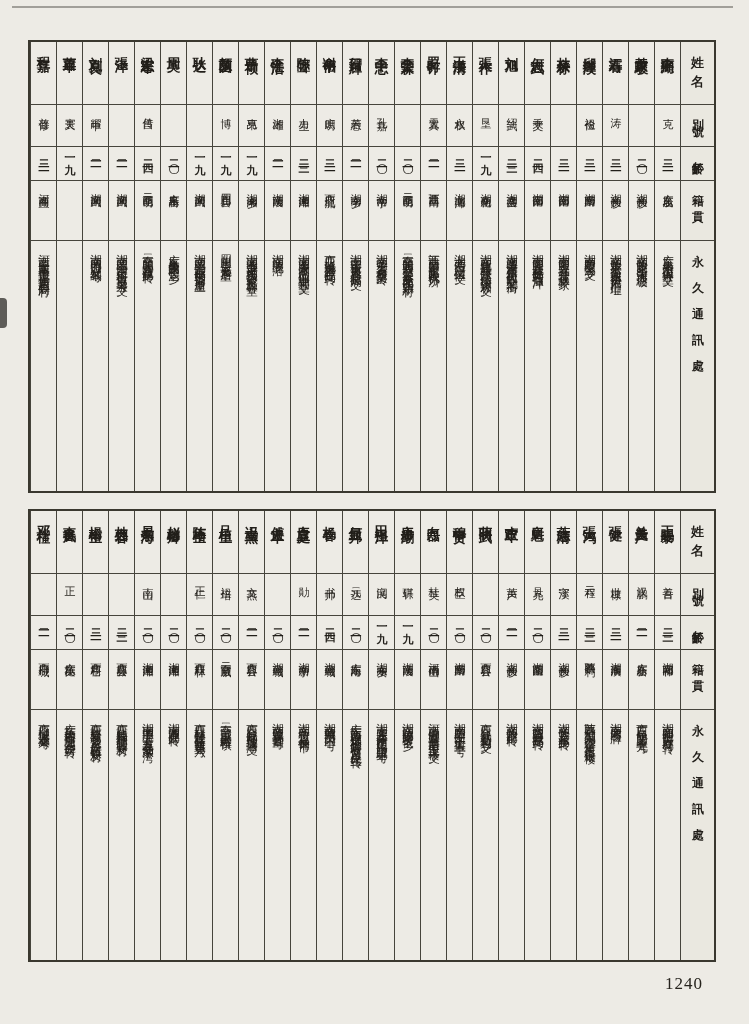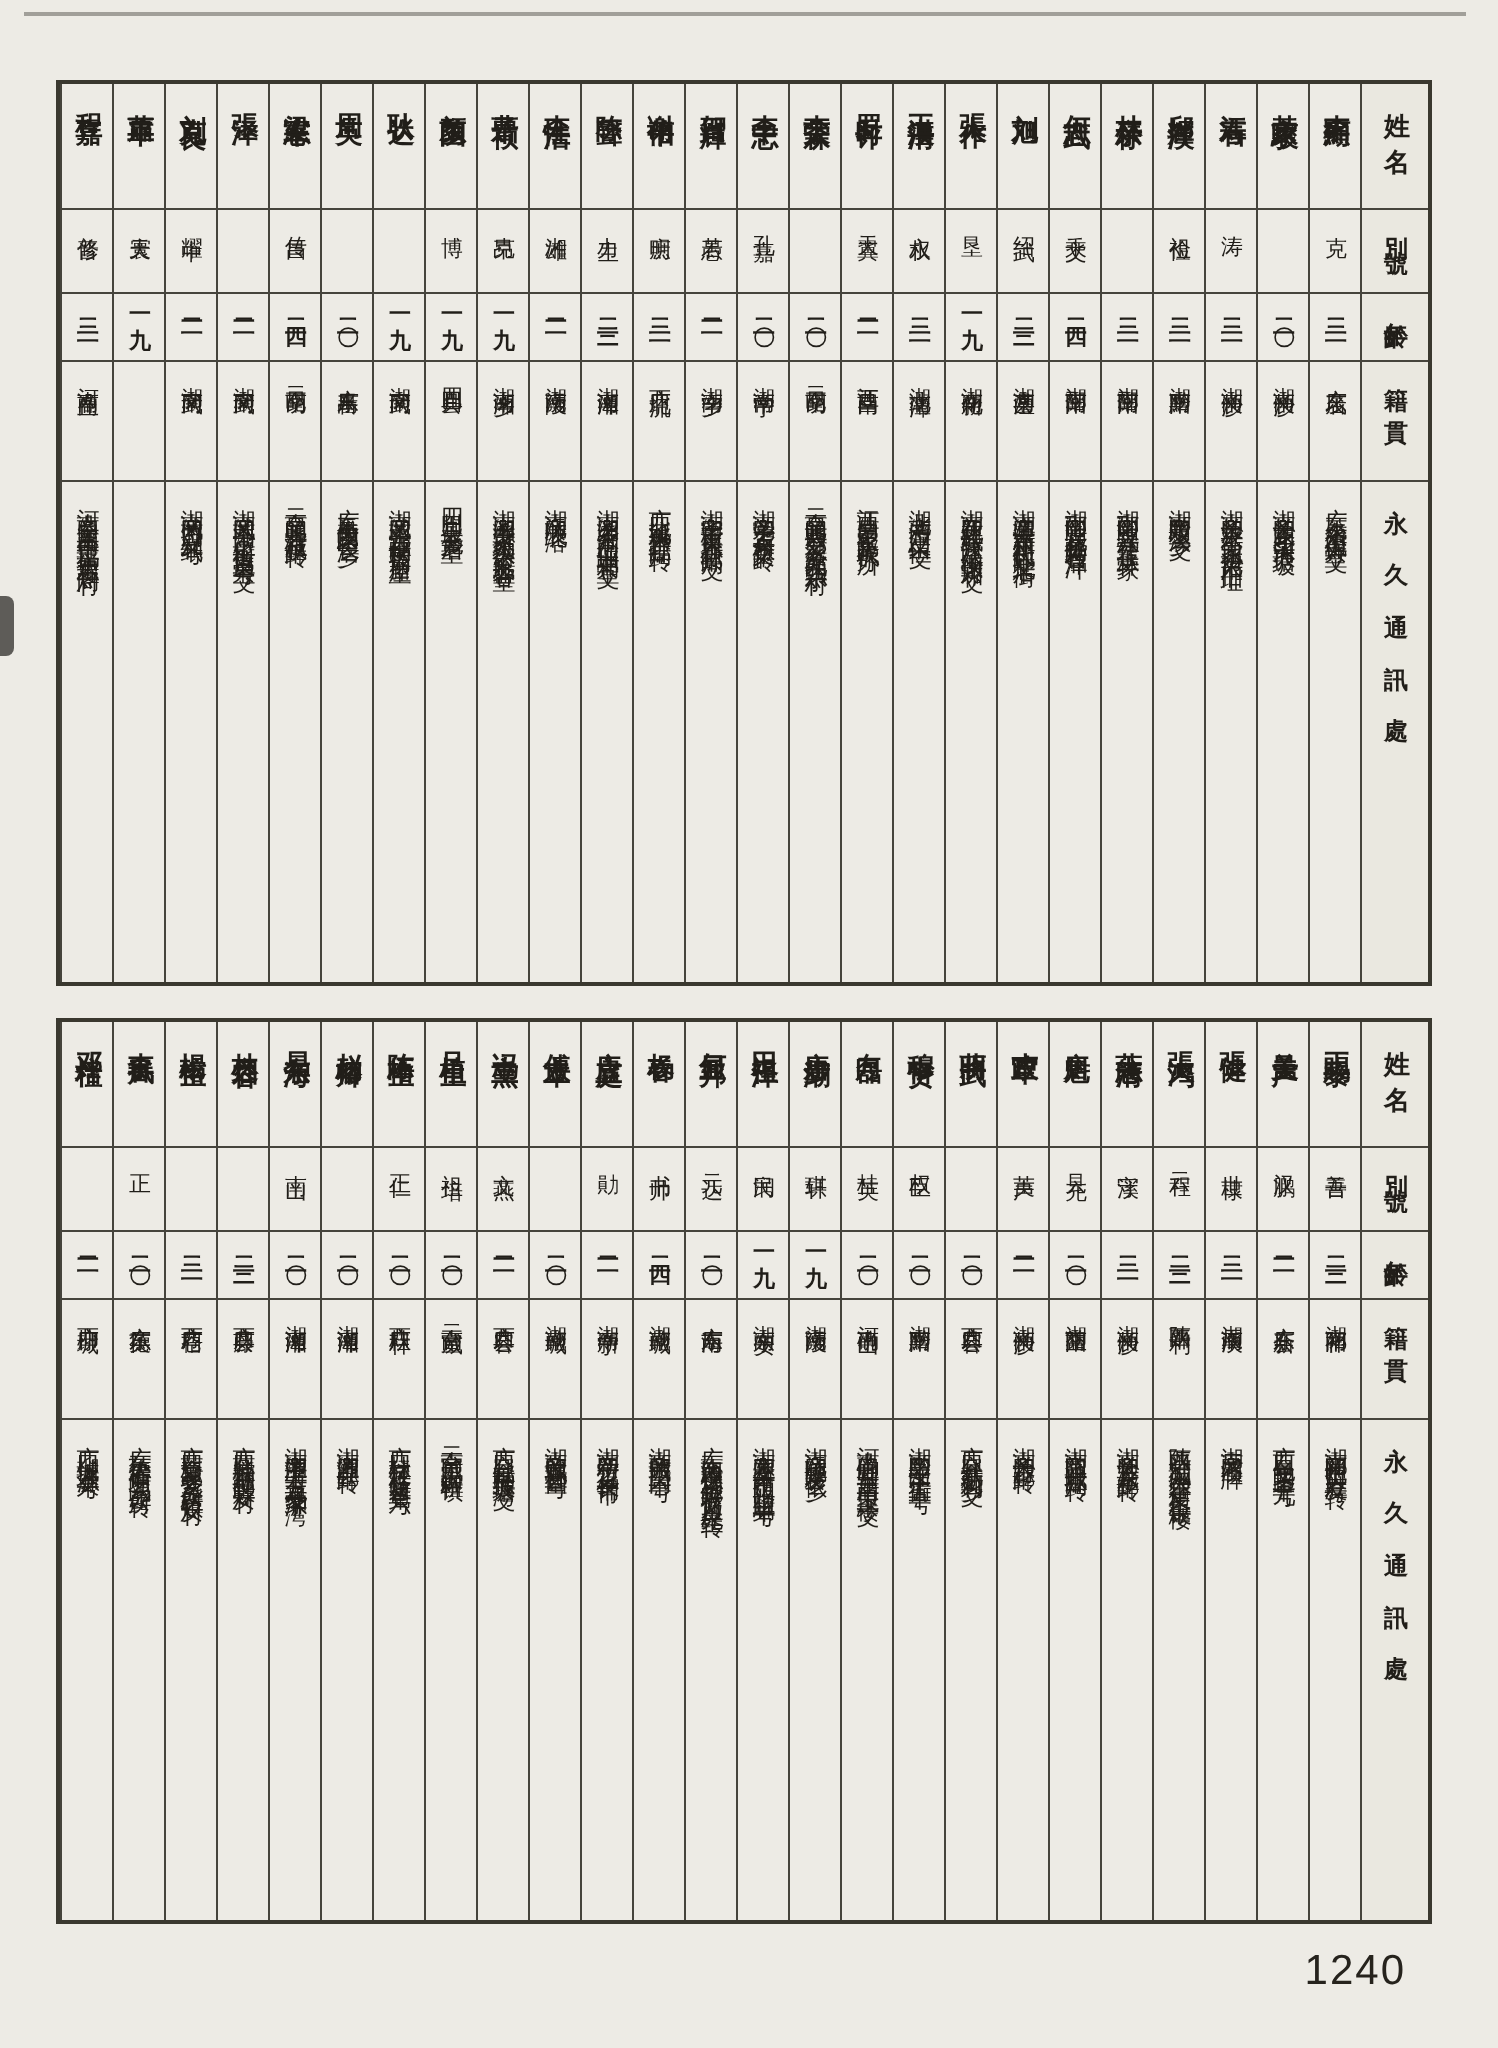--- a/index.html
+++ b/index.html
@@ -74,22 +74,22 @@
   .c-addr .v   { font-size: 11.5px; letter-spacing: 2px; max-height: 178px; }
   .col.head .v { font-weight: 700; font-family: "DejaVu Serif", "Liberation Serif", serif; }
   .col.head .c-name .v   { font-size: 13px; letter-spacing: 18px; }
   .col.head .c-alias .v  { font-size: 12px; letter-spacing: 6px; }
   .col.head .c-age .v    { font-size: 12px; letter-spacing: 2px; }
   .col.head .c-origin .v { font-size: 12px; letter-spacing: 16px; }
   .col.head .c-addr .v   { font-size: 12px; letter-spacing: 26px; max-height: none; }
   .page-number {
     position: absolute;
     top: 974px; right: 46px;
-    font-family: Liberation Sans, sans-serif;
-    font-size: 21px;
+    font-family: Liberation Serif, serif;
+    font-size: 17px;
     letter-spacing: 1px;
     color: #26231d;
   }
 </style>
 </head>
 <body>
 
 <div class="page">
 
   <div class="artifact-top"></div>

